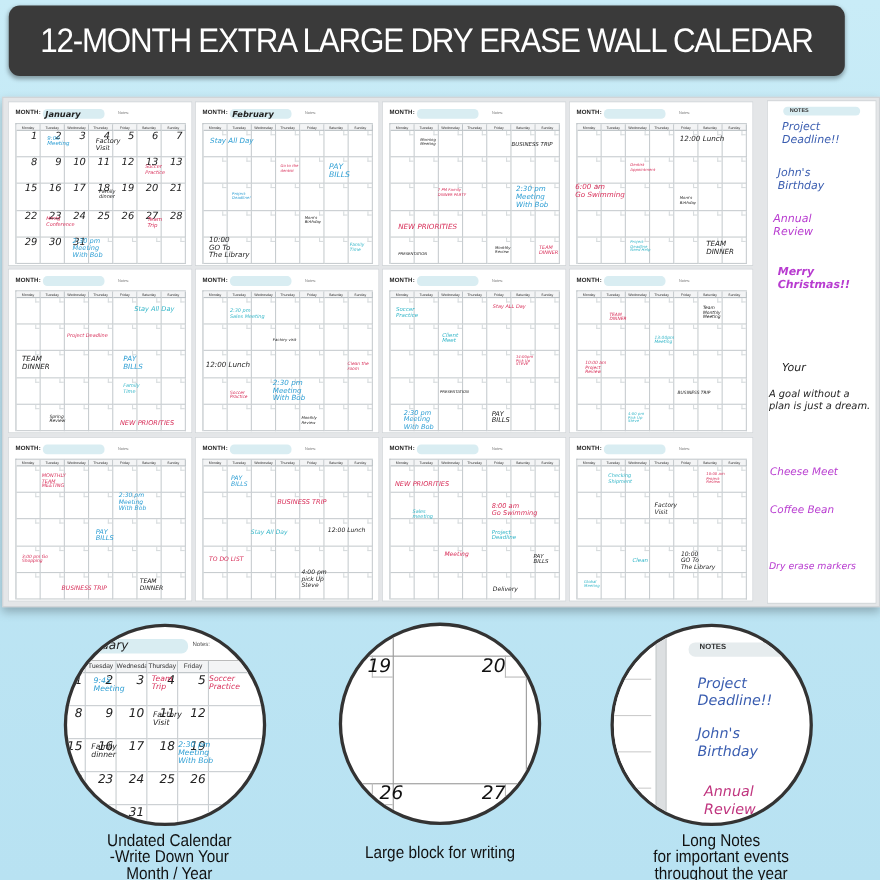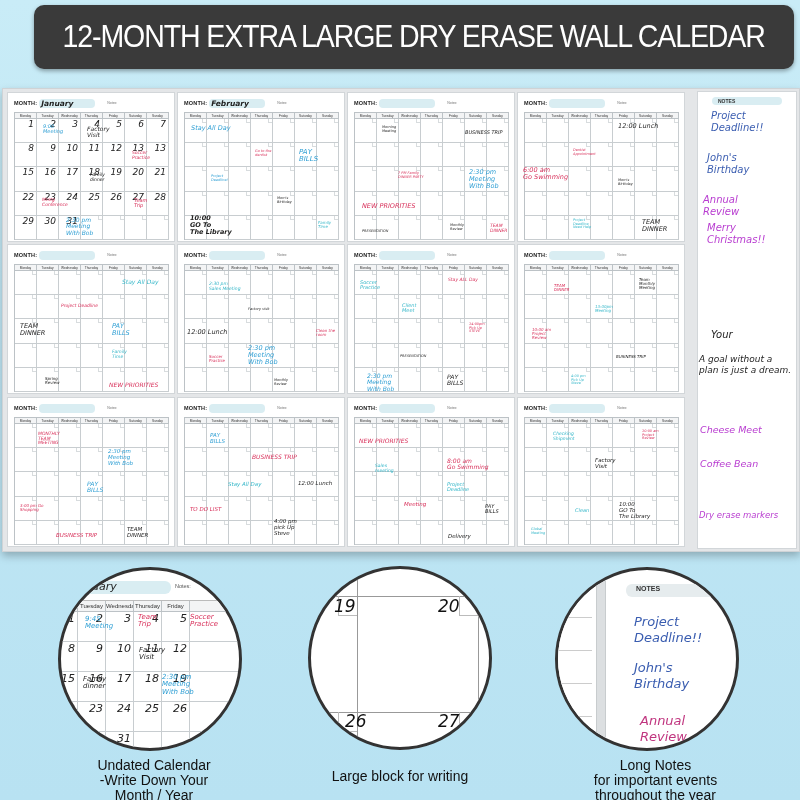--- a/index.html
+++ b/index.html
@@ -3,21 +3,21 @@
 <meta charset="utf-8">
 <style>
   * { box-sizing: border-box; margin: 0; padding: 0; }
   html, body { width: 800px; height: 800px; overflow: hidden; }
   body {
     background: linear-gradient(180deg, #c9ecf7 0%, #bfe6f4 45%, #b8e2f2 100%);
     font-family: "Liberation Sans", sans-serif;
     position: relative;
   }
   .banner {
-    position: absolute; left: 34px; top: 5px; width: 760px; height: 64px;
+    position: absolute; left: 8px; top: 5px; width: 760px; height: 64px;
     background: #3a3a3a; border-radius: 10px;
     box-shadow: 0 2px 4px rgba(0,0,0,0.35);
     display: flex; align-items: center; justify-content: center;
   }
   .banner-title {
     color: #ffffff; font-family: "Liberation Sans", sans-serif; font-weight: normal;
     font-size: 31px; letter-spacing: -1.2px; transform: scaleX(0.92); white-space: nowrap;
   }
   .board {
     position: absolute; left: 2px; top: 88px; width: 798px; height: 464px;
@@ -357,21 +357,21 @@
       </div>
       <span class="note c-blue" style="left: 13px; top: 32px; font-size: 6.5px;">Stay All Day</span>
       <span class="note c-red" style="left: 77px; top: 57px; font-size: 3.5px;">Go to the
 dentist</span>
       <span class="note c-blue" style="left: 121px; top: 56px; font-size: 7px;">PAY
 BILLS</span>
       <span class="note c-blue" style="left: 33px; top: 82px; font-size: 3.5px;">Project
 Deadline!</span>
       <span class="note c-black" style="left: 99px; top: 104px; font-size: 3.5px;">Mom's
 Birthday</span>
-      <span class="note c-black" style="left: 12px; top: 122px; font-size: 6.5px; font-weight: bold;">10:00
+      <span class="note c-black" style="left: 12px; top: 122px; font-size: 6.5px;">10:00
 GO To
 The Library</span>
       <span class="note c-teal" style="left: 140px; top: 128px; font-size: 4px;">Family
 Time</span>
     </div>
     <div class="month" style="left: 344px; top: 3px;">
       <div class="month-head">
         <span class="month-label">MONTH:</span>
         <span class="month-name-box"></span>
         <span class="notes-label">Notes:</span>
@@ -1705,21 +1705,21 @@
 Meeting</span>
     </div>
     <div class="notes-panel">
       <div class="notes-head">NOTES</div>
       <span class="pn c-navy" style="left: 13px; top: 18px; font-size: 10px;">Project
 Deadline!!</span>
       <span class="pn c-navy" style="left: 9px; top: 60px; font-size: 10px;">John's
 Birthday</span>
       <span class="pn c-purple" style="left: 5px; top: 102px; font-size: 10px;">Annual
 Review</span>
-      <span class="pn c-purple" style="left: 9px; top: 130px; font-size: 10px;">Merry
+      <span class="pn c-purple" style="left: 9px; top: 150px; font-size: 10px; font-weight: bold;">Merry
 Christmas!!</span>
       <span class="pn c-black" style="left: 13px; top: 237px; font-size: 10px;">Your</span>
       <span class="pn c-black" style="left: 1px; top: 262px; font-size: 9px;">A goal without a
 plan is just a dream.</span>
       <span class="pn c-purple" style="left: 2px; top: 332px; font-size: 9.5px;">Cheese Meet</span>
       <span class="pn c-purple" style="left: 2px; top: 366px; font-size: 9.5px;">Coffee Bean</span>
       <span class="pn c-purple" style="left: 1px; top: 418px; font-size: 8.5px;">Dry erase markers</span>
     </div>
   </div>
 

